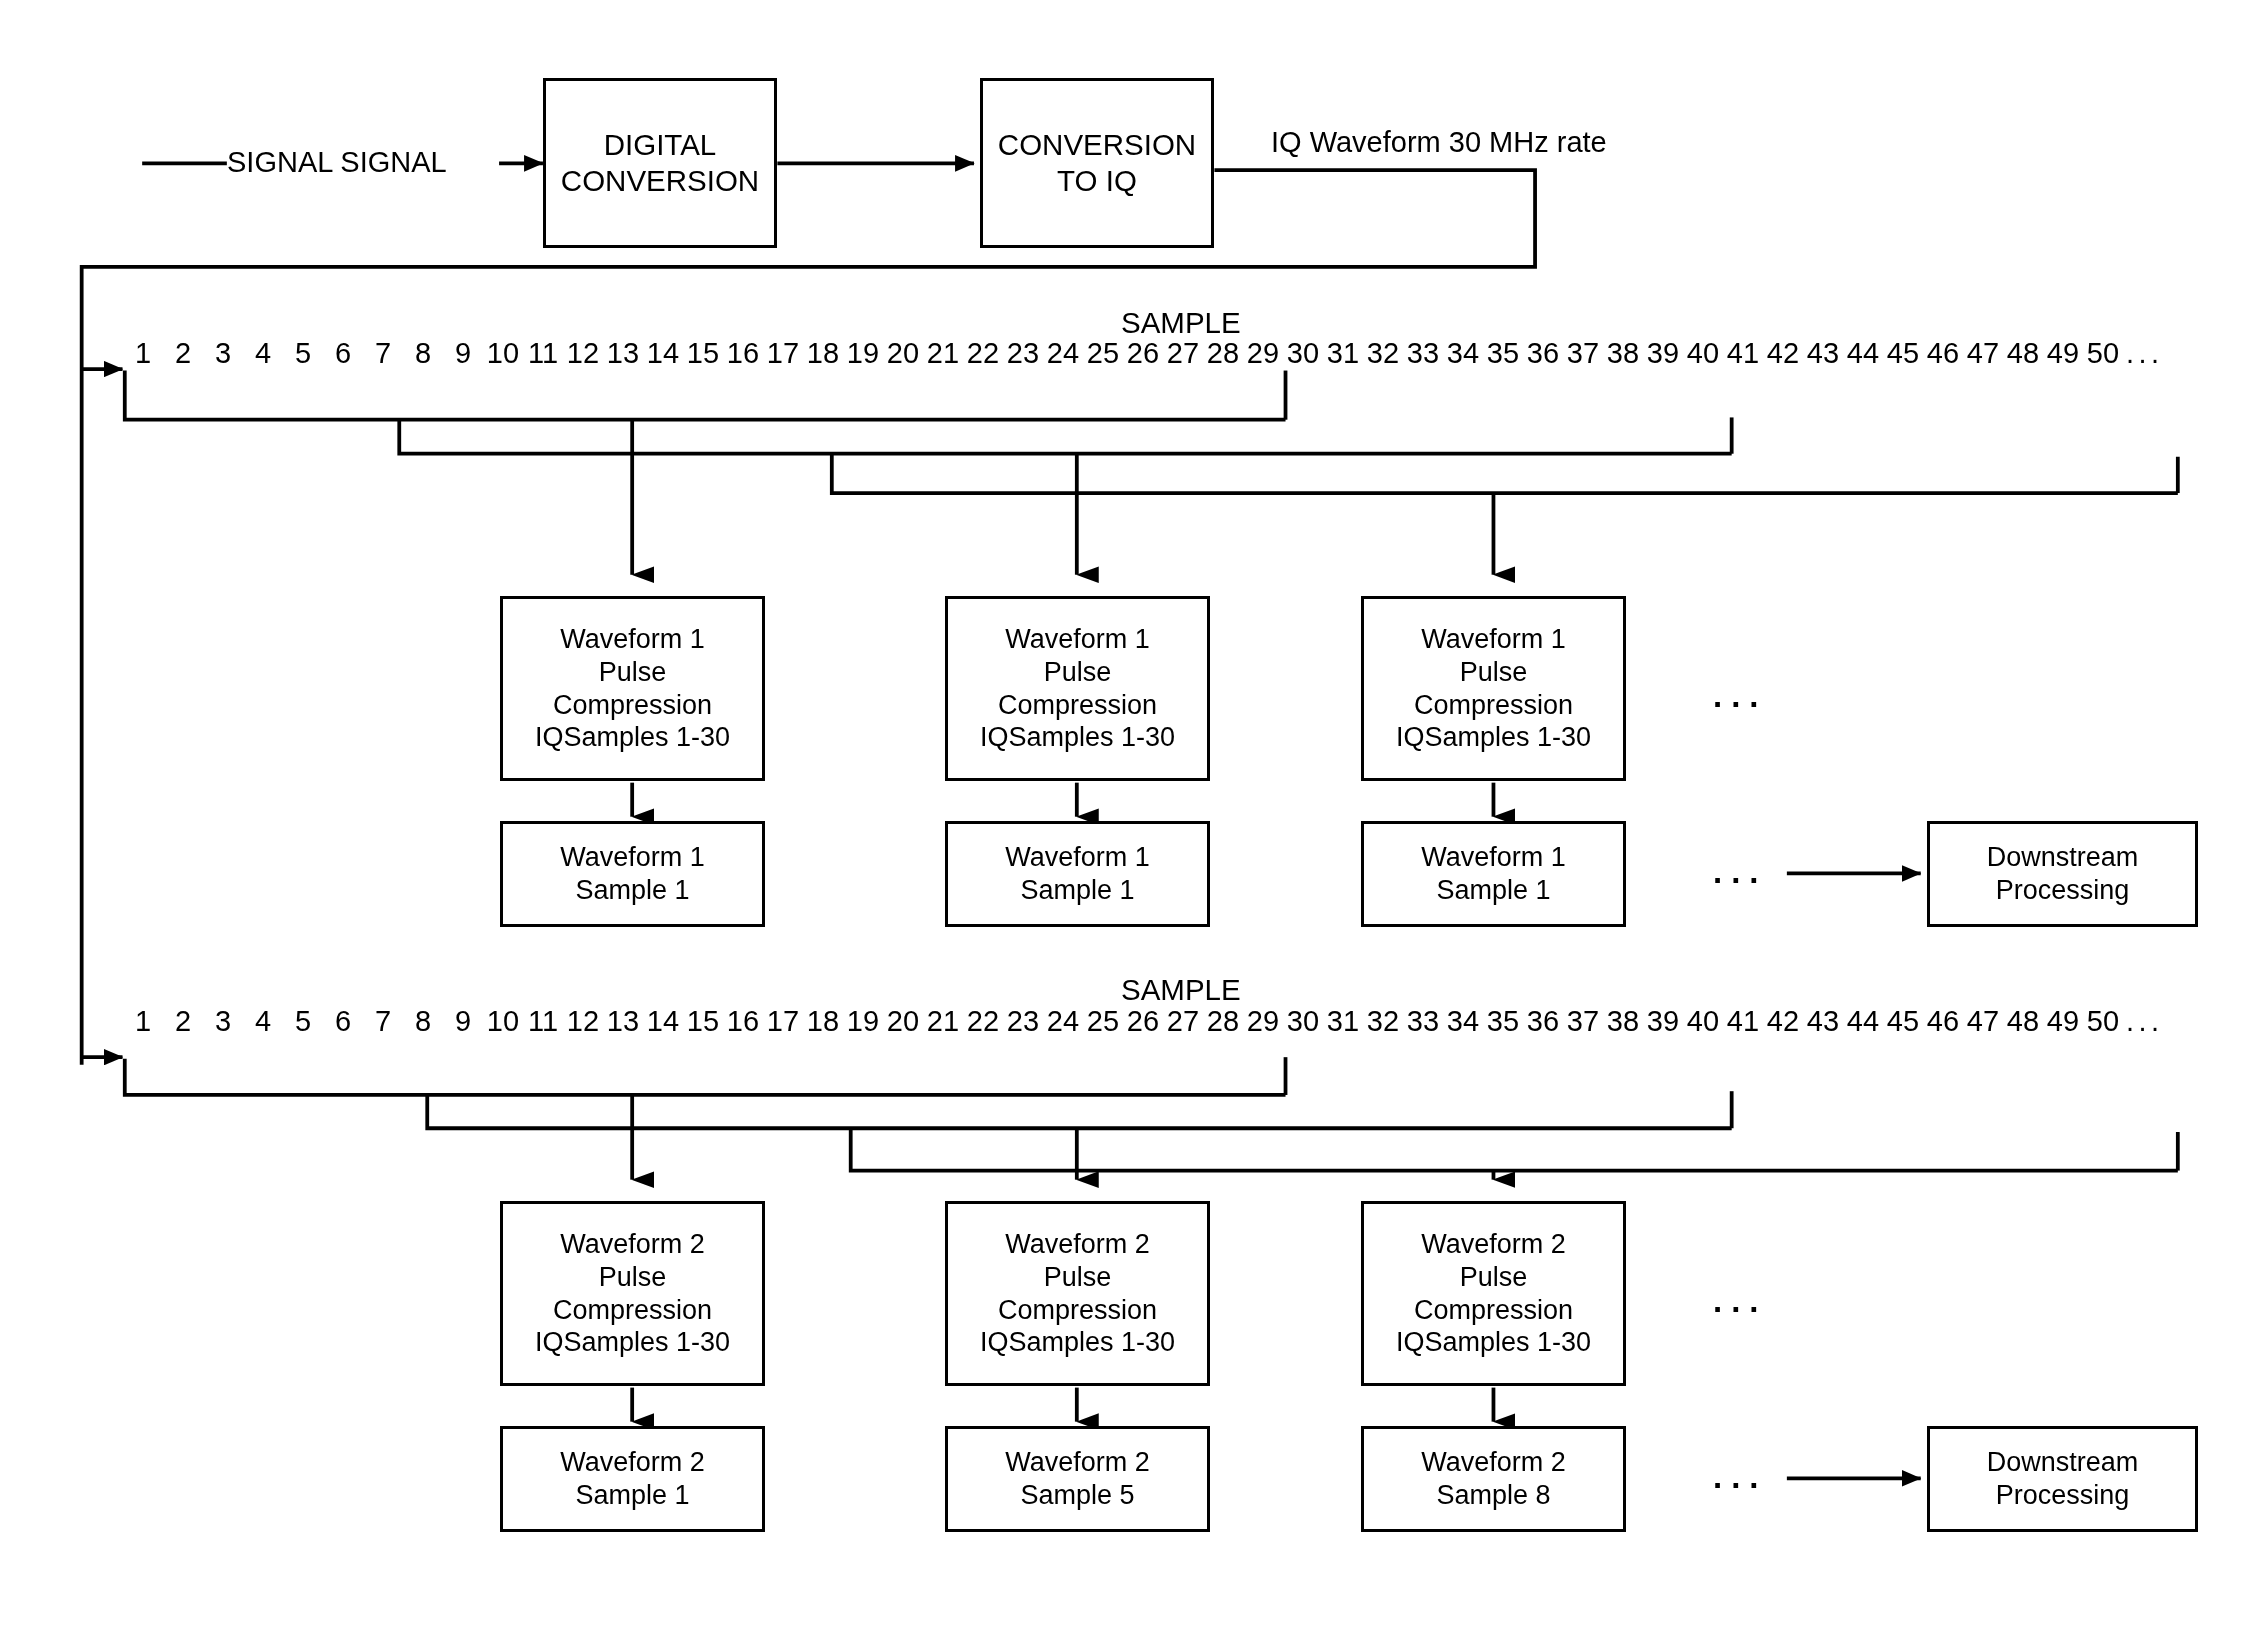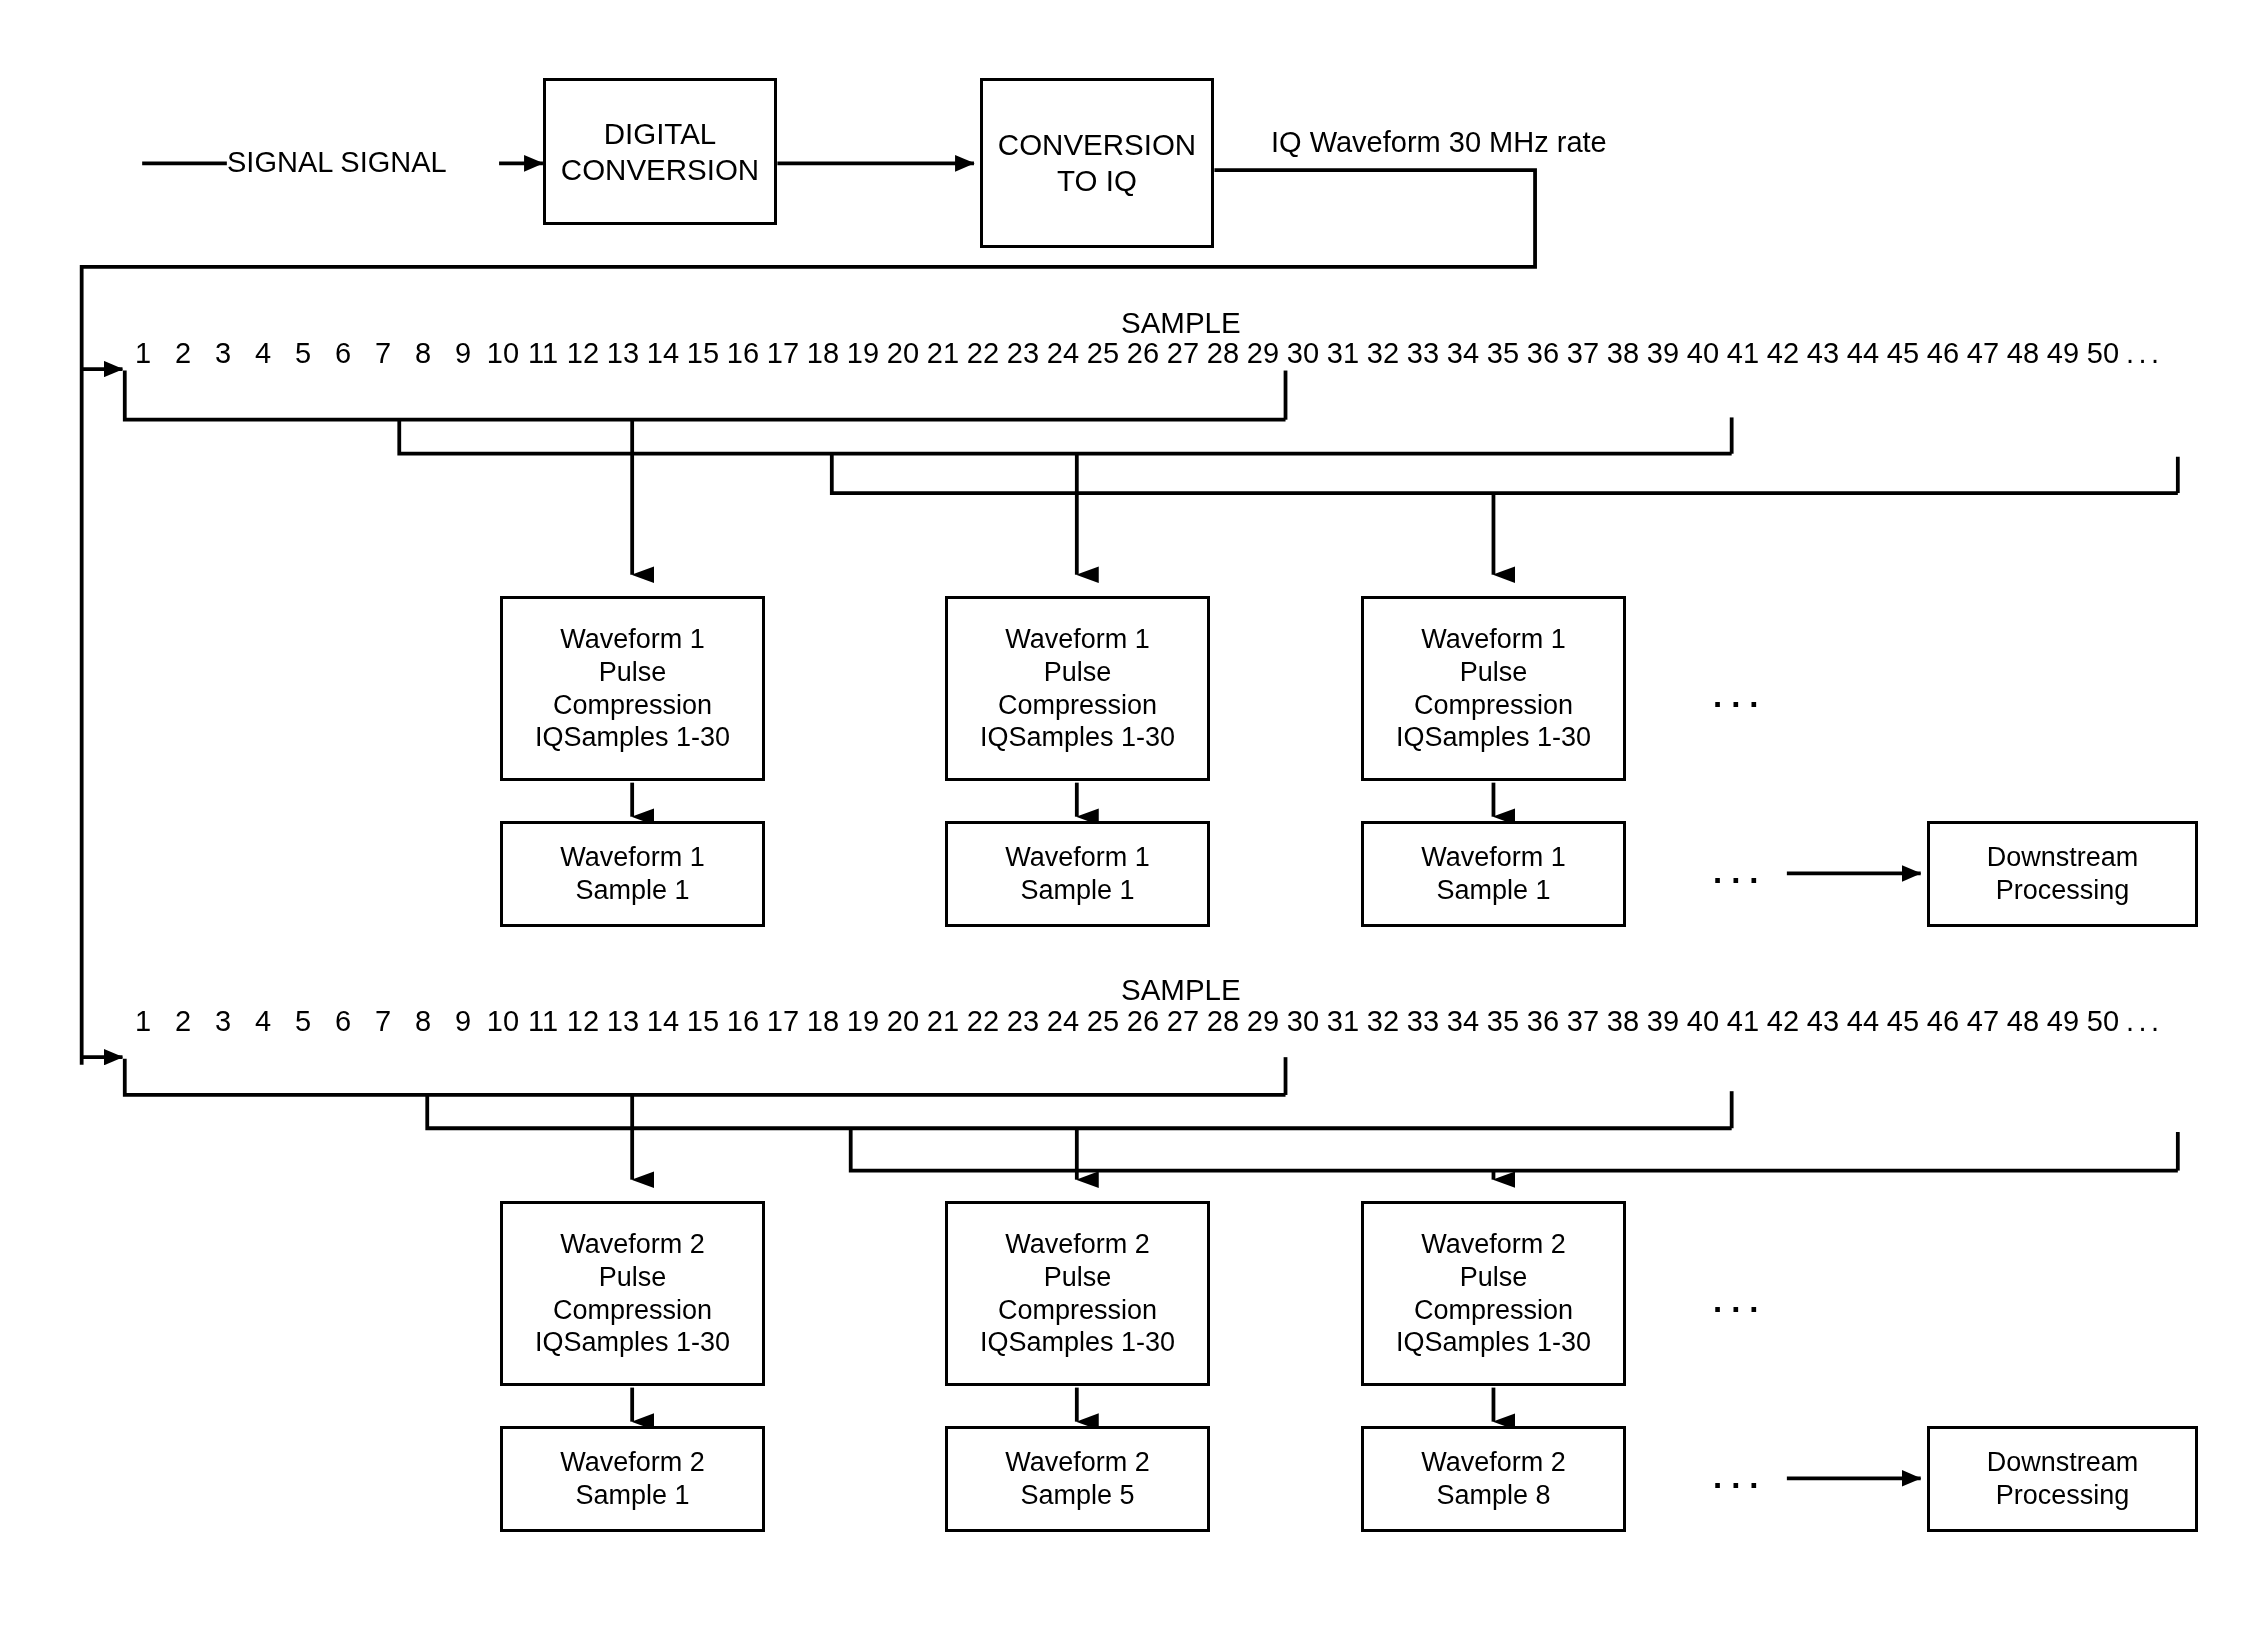--- a/index.html
+++ b/index.html
@@ -159,21 +159,21 @@
     <g stroke="#000" fill="none" stroke-width="5">
       <line x1="836" y1="1835" x2="836" y2="1880" marker-end="url(#arrowD)"></line>
       <line x1="1424" y1="1835" x2="1424" y2="1880" marker-end="url(#arrowD)"></line>
       <line x1="1975" y1="1835" x2="1975" y2="1880" marker-end="url(#arrowD)"></line>
       <line x1="2363" y1="1955" x2="2540" y2="1955" marker-end="url(#arrowR)"></line>
     </g>
   </svg>
 
   <div class="free-label" style="left:227px; top:147px;">SIGNAL SIGNAL</div>
 
-  <div class="box stage-box" style="left:543px; top:78px; width:234px; height:147px;">
+  <div class="box stage-box" style="left:543px; top:78px; width:234px; height:170px;">
     <span class="ln">DIGITAL</span>
     <span class="ln">CONVERSION</span>
   </div>
 
   <div class="box stage-box" style="left:980px; top:78px; width:234px; height:170px;">
     <span class="ln">CONVERSION</span>
     <span class="ln">TO IQ</span>
   </div>
 
   <div class="free-label" style="left:1271px; top:127px; text-align:left;">

